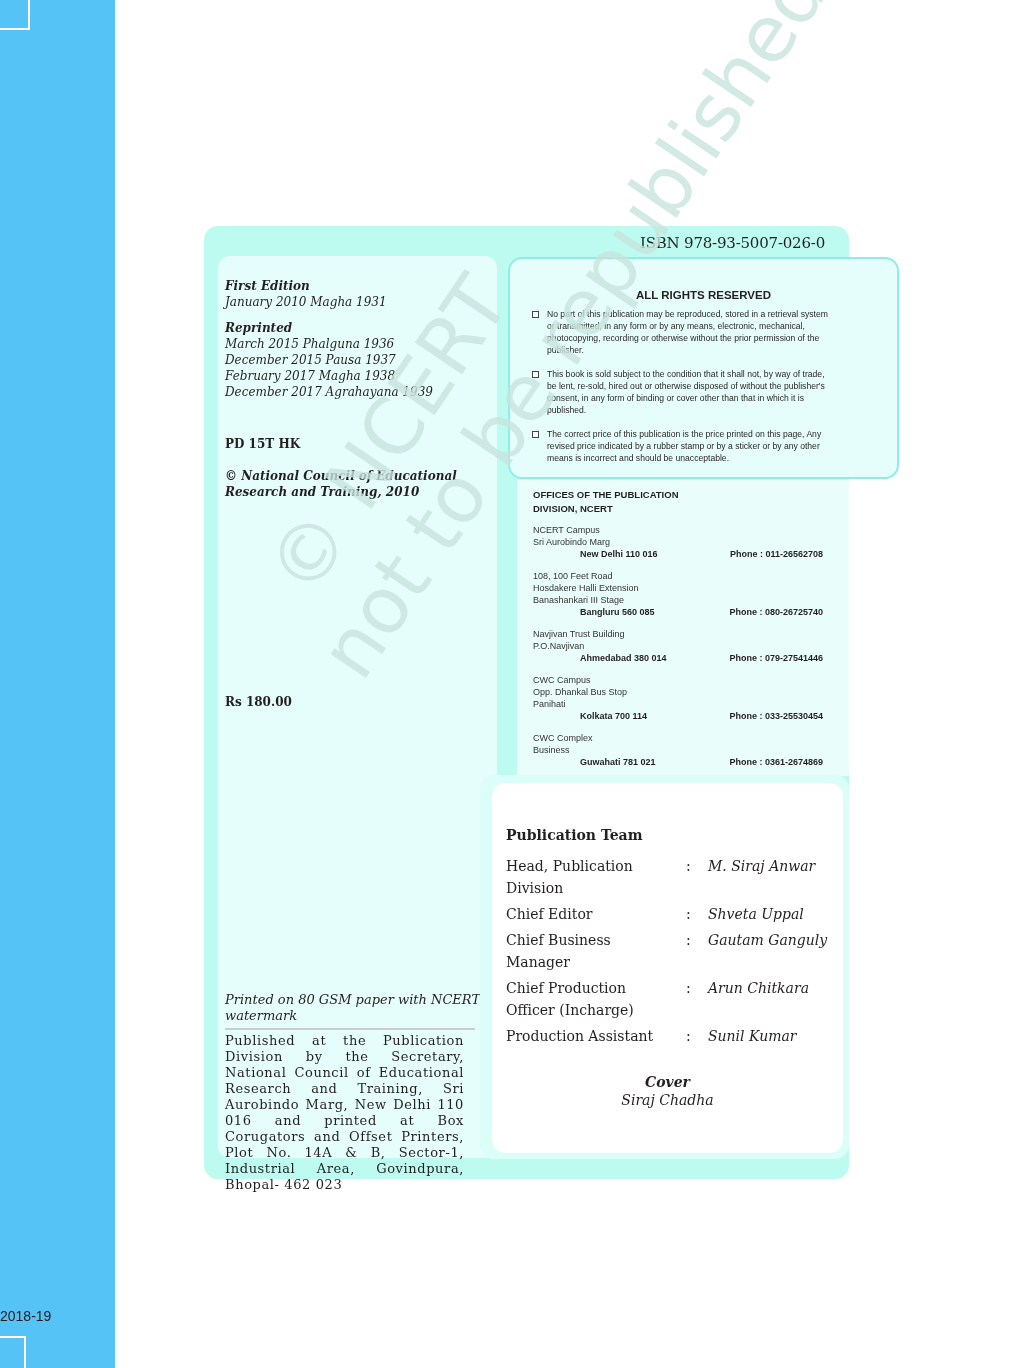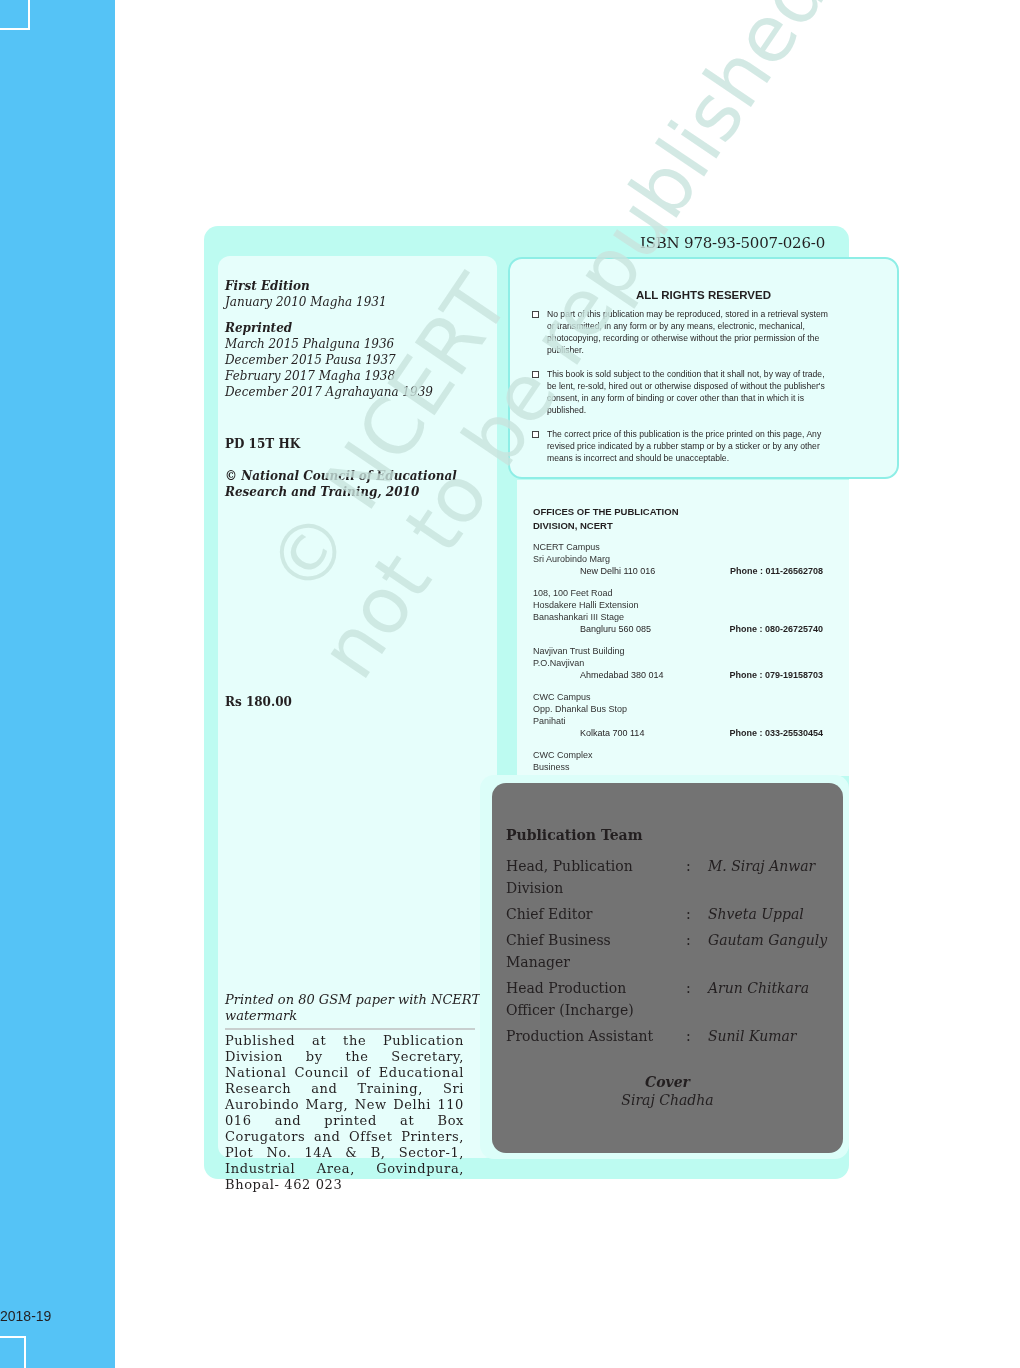--- a/index.html
+++ b/index.html
@@ -57,33 +57,32 @@
     border: 1px solid #444; background: #fff;
   }
   .offices-bg {
     position: absolute; left: 313px; top: 254px; width: 332px; height: 296px;
     background: #e9fefb;
   }
   .offices {
     position: absolute; left: 329px; top: 262px; width: 290px;
     font-family: "Liberation Sans", sans-serif; font-size: 9px; line-height: 12px;
     color: #333;
-    margin-top: 17px;
   }
   .offices .head { font-weight: bold; font-size: 9.5px; line-height: 14px; color: #231f20; margin-bottom: 8px; }
   .office { position: relative; margin-bottom: 10px; }
-  .office .city { font-weight: normal; color: #231f20; padding-left: 47px; }
+  .office .city { font-weight: bold; color: #231f20; padding-left: 47px; }
   .office .phone { position: absolute; right: 0; bottom: 0; font-weight: bold; color: #231f20; }
   .team-outer {
     position: absolute; left: 276px; top: 549px; width: 369px; height: 384px;
     background: #dcfef9; border-radius: 14px;
   }
   .team-inner {
     position: absolute; left: 12px; top: 8px; width: 351px; height: 370px;
-    background: #737373; border-radius: 14px;
+    background: #ffffff; border-radius: 14px;
   }
   .team-title {
     position: absolute; left: 14px; top: 44px; font-weight: bold; font-size: 14px;
   }
   .team-row { position: absolute; left: 14px; width: 335px; font-size: 14px; line-height: 22px; }
   .team-row .role { position: absolute; left: 0; width: 170px; }
   .team-row .colon { position: absolute; left: 180px; }
   .team-row .name { position: absolute; left: 202px; font-style: italic; white-space: nowrap; }
   .cover {
     position: absolute; left: 0; right: 0; top: 290px; text-align: center; font-size: 14px; line-height: 18px;
@@ -169,21 +168,21 @@
       <div>108, 100 Feet Road</div>
       <div>Hosdakere Halli Extension</div>
       <div>Banashankari III Stage</div>
       <div class="city">Bangluru 560 085</div>
       <div class="phone">Phone : 080-26725740</div>
     </div>
     <div class="office">
       <div>Navjivan Trust Building</div>
       <div>P.O.Navjivan</div>
       <div class="city">Ahmedabad 380 014</div>
-      <div class="phone">Phone : 079-19158703</div>
+      <div class="phone">Phone : 079-27541446</div>
     </div>
     <div class="office">
       <div>CWC Campus</div>
       <div>Opp. Dhankal Bus Stop</div>
       <div>Panihati</div>
       <div class="city">Kolkata 700 114</div>
       <div class="phone">Phone : 033-25530454</div>
     </div>
     <div class="office">
       <div>CWC Complex</div>
@@ -215,21 +214,21 @@
       <div class="team-row" style="top:146px;">
         <div class="role">
           <div>Chief Business</div>
           <div>Manager</div>
         </div>
         <span class="colon">:</span>
         <span class="name">Gautam Ganguly</span>
       </div>
       <div class="team-row" style="top:194px;">
         <div class="role">
-          <div>Head Production</div>
+          <div>Chief Production</div>
           <div>Officer (Incharge)</div>
         </div>
         <span class="colon">:</span>
         <span class="name">Arun Chitkara</span>
       </div>
       <div class="team-row" style="top:242px;">
         <div class="role">
           <div>Production Assistant</div>
         </div>
         <span class="colon">:</span>

